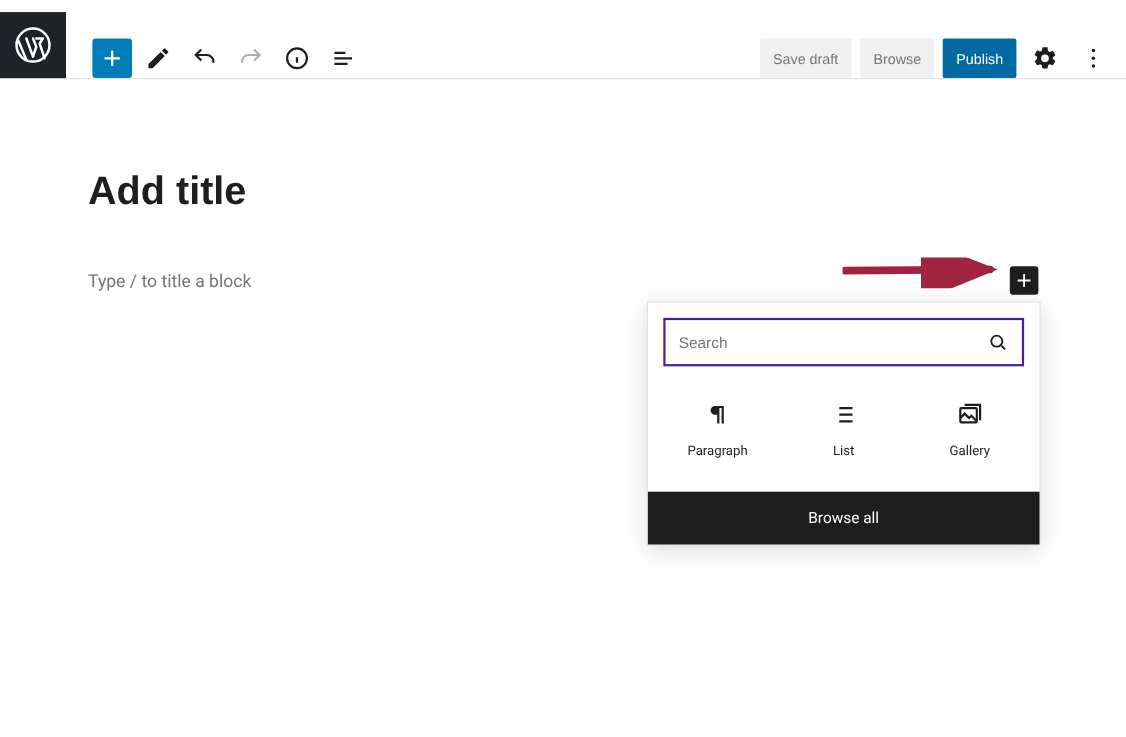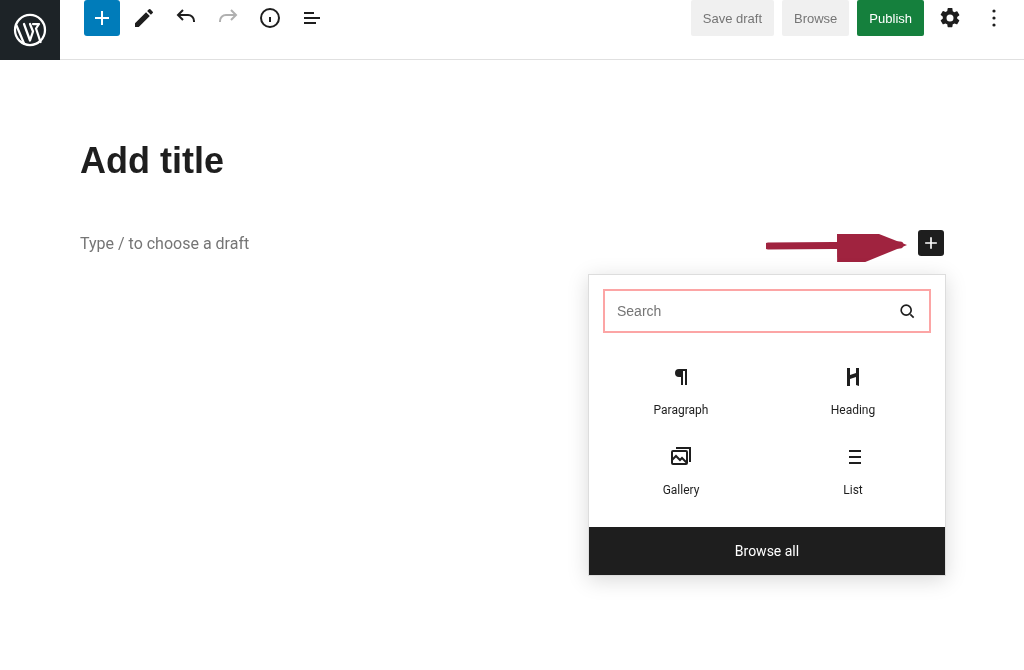--- a/index.html
+++ b/index.html
@@ -9,22 +9,22 @@
     color: #1e1e1e;
     width: 1024px;
     height: 670px;
     overflow: hidden;
     position: relative;
   }
 
   
   .topbar {
     display: flex;
-    align-items: flex-start;
-    height: 60px;
+    align-items: flex-end;
+    height: 72px;
     border-bottom: 1px solid #e0e0e0;
   }
   .wp-logo {
     width: 60px;
     height: 60px;
     background: #1d2327;
     display: flex;
     align-items: center;
     justify-content: center;
     color: #fff;
@@ -65,21 +65,21 @@
   .txt-btn {
     height: 36px;
     padding: 0 12px;
     border: none;
     background: #f0f0f0;
     color: #757575;
     font-size: 13px;
     border-radius: 2px;
     cursor: pointer;
   }
-  .txt-btn.publish { background: #15803d; color: #fff; }
+  .txt-btn.publish { background: #0369a1; color: #fff; }
 
   
   .editor {
     padding: 80px 80px 0 80px;
     position: relative;
   }
   .title-input {
     font-size: 36px;
     font-weight: 700;
     color: #a21caf;
@@ -130,37 +130,37 @@
     border: 1px solid #ddd;
     box-shadow: 0 4px 20px rgba(0,0,0,0.15);
     z-index: 10;
   }
   .inserter-search {
     padding: 14px;
   }
   .search-box {
     display: flex;
     align-items: center;
-    border: 2px solid #fca5a5;
+    border: 2px solid #4c1d95;
     height: 44px;
     padding: 0 12px;
   }
   .search-box input {
     flex: 1;
     border: none;
     outline: none;
     font-size: 14px;
     color: #757575;
     background: transparent;
   }
   .search-box svg { width: 20px; height: 20px; }
 
   .block-grid {
     display: grid;
-    grid-template-columns: repeat(2, 1fr);
+    grid-template-columns: repeat(3, 1fr);
     padding: 4px 6px 16px 6px;
     gap: 0;
   }
   .block-item {
     display: flex;
     flex-direction: column;
     align-items: center;
     justify-content: center;
     padding: 14px 4px;
     cursor: pointer;
@@ -250,21 +250,21 @@
           <circle cx="12" cy="12" r="1.6"></circle>
           <circle cx="12" cy="19" r="1.6"></circle>
         </svg>
     </button>
   </div>
 </div>
 
 <div class="editor">
   <input class="title-input" placeholder="Add title" style="">
   <div class="block-placeholder">
-    <span>Type / to choose a draft</span>
+    <span>Type / to title a block</span>
     <div class="add-block-btn">
       <svg viewBox="0 0 24 24" fill="none" stroke="currentColor" stroke-width="2">
           <path d="M12 5v14M5 12h14"></path>
         </svg>
     </div>
   </div>
 </div>
 
 <svg class="annotation-arrow" width="150" height="28">
   <defs>
@@ -287,34 +287,28 @@
   </div>
 
   <div class="block-grid">
     <div class="block-item">
       <svg viewBox="0 0 24 24" fill="currentColor">
           <path d="M10 4a4 4 0 000 8h2v8h2V6h2v14h2V4h-8z"></path>
         </svg>
       <span class="label">Paragraph</span>
     </div>
     <div class="block-item">
-      <svg viewBox="0 0 24 24" fill="currentColor">
-          <path d="M6 3h3v7l6-2V3h3v18l-3-1v-8l-6 2v7H6z"></path>
-        </svg>
-      <span class="label">Heading</span>
+      <svg viewBox="0 0 24 24" fill="none" stroke="currentColor" stroke-width="2">
+          <path d="M8 6h12M8 12h12M8 18h12M4 6h.01M4 12h.01M4 18h.01"></path>
+        </svg>
+      <span class="label">List</span>
     </div>
     <div class="block-item">
       <svg viewBox="0 0 24 24" fill="none" stroke="currentColor" stroke-width="2">
           <rect x="3" y="6" width="15" height="13" rx="1"></rect>
           <path d="M3 15l4-4 4 4 2-2 5 5M7 3h14v14"></path>
         </svg>
       <span class="label">Gallery</span>
     </div>
-    <div class="block-item">
-      <svg viewBox="0 0 24 24" fill="none" stroke="currentColor" stroke-width="2">
-          <path d="M8 6h12M8 12h12M8 18h12M4 6h.01M4 12h.01M4 18h.01"></path>
-        </svg>
-      <span class="label">List</span>
-    </div>
   </div>
 
   <div class="browse-all">Browse all</div>
 </div>
 
 </body></html>

